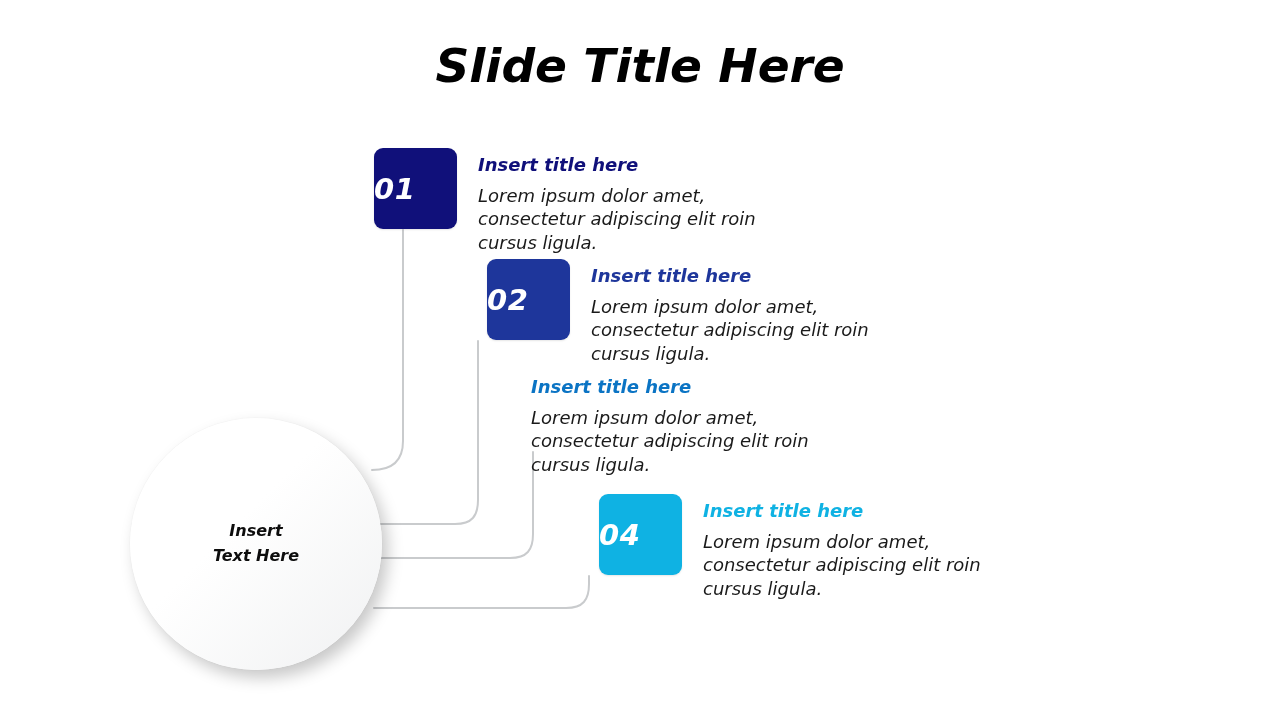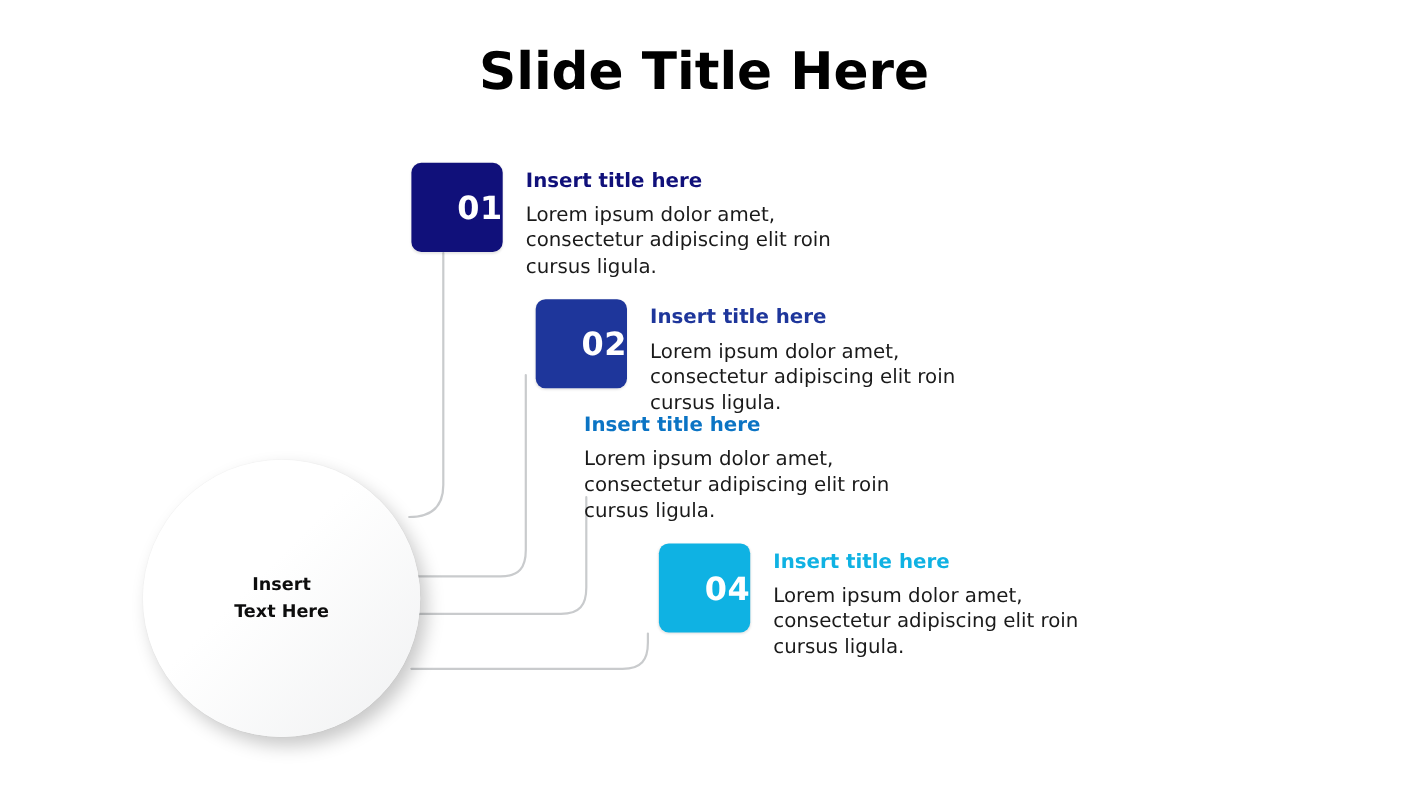--- a/index.html
+++ b/index.html
@@ -13,20 +13,21 @@
     position: relative;
     overflow: hidden;
     font-family: "DejaVu Sans", sans-serif;
     -webkit-font-smoothing: antialiased;
   }
 
   .slide {
     position: absolute;
     inset: 0;
     background: #ffffff;
+    font-style: italic;
   }
 
   
   .slide-title {
     position: absolute;
     top: 40px;
     left: 0;
     width: 1280px;
     text-align: center;
     font-size: 47px;
@@ -73,21 +74,21 @@
     position: absolute;
     display: flex;
     align-items: flex-start;
   }
   .step-box {
     width: 83px;
     height: 81px;
     border-radius: 9px;
     display: flex;
     align-items: center;
-    justify-content: flex-end;
+    justify-content: flex-start;
     flex: 0 0 auto;
     box-shadow: 0 1px 2px rgba(0,0,0,0.10);
   }
   .step-num {
     font-size: 29px;
     font-weight: 700;
     color: #ffffff;
     letter-spacing: 0.5px;
   }
   .step-body {
@@ -103,21 +104,21 @@
     font-size: 18px;
     font-weight: 400;
     color: #1a1a1a;
     line-height: 1.32;
     max-width: 280px;
   }
 
   
   #step-1 { left: 374px; top: 148px; }
   #step-1 .step-body { margin-left: 21px; }
-  #step-2 { left: 455px; top: 272px; padding-left: 32px; }
+  #step-2 { left: 455px; top: 259px; padding-left: 32px; }
   #step-2 .step-body { margin-left: 21px; }
   #step-3 { left: 510px; top: 370px; }
   #step-3 .step-body { margin-left: 21px; }
   #step-4 { left: 599px; top: 494px; }
   #step-4 .step-body { margin-left: 21px; }
 </style>
 </head>
 <body style="background: rgb(255, 255, 255);">
 
 <div class="slide">

